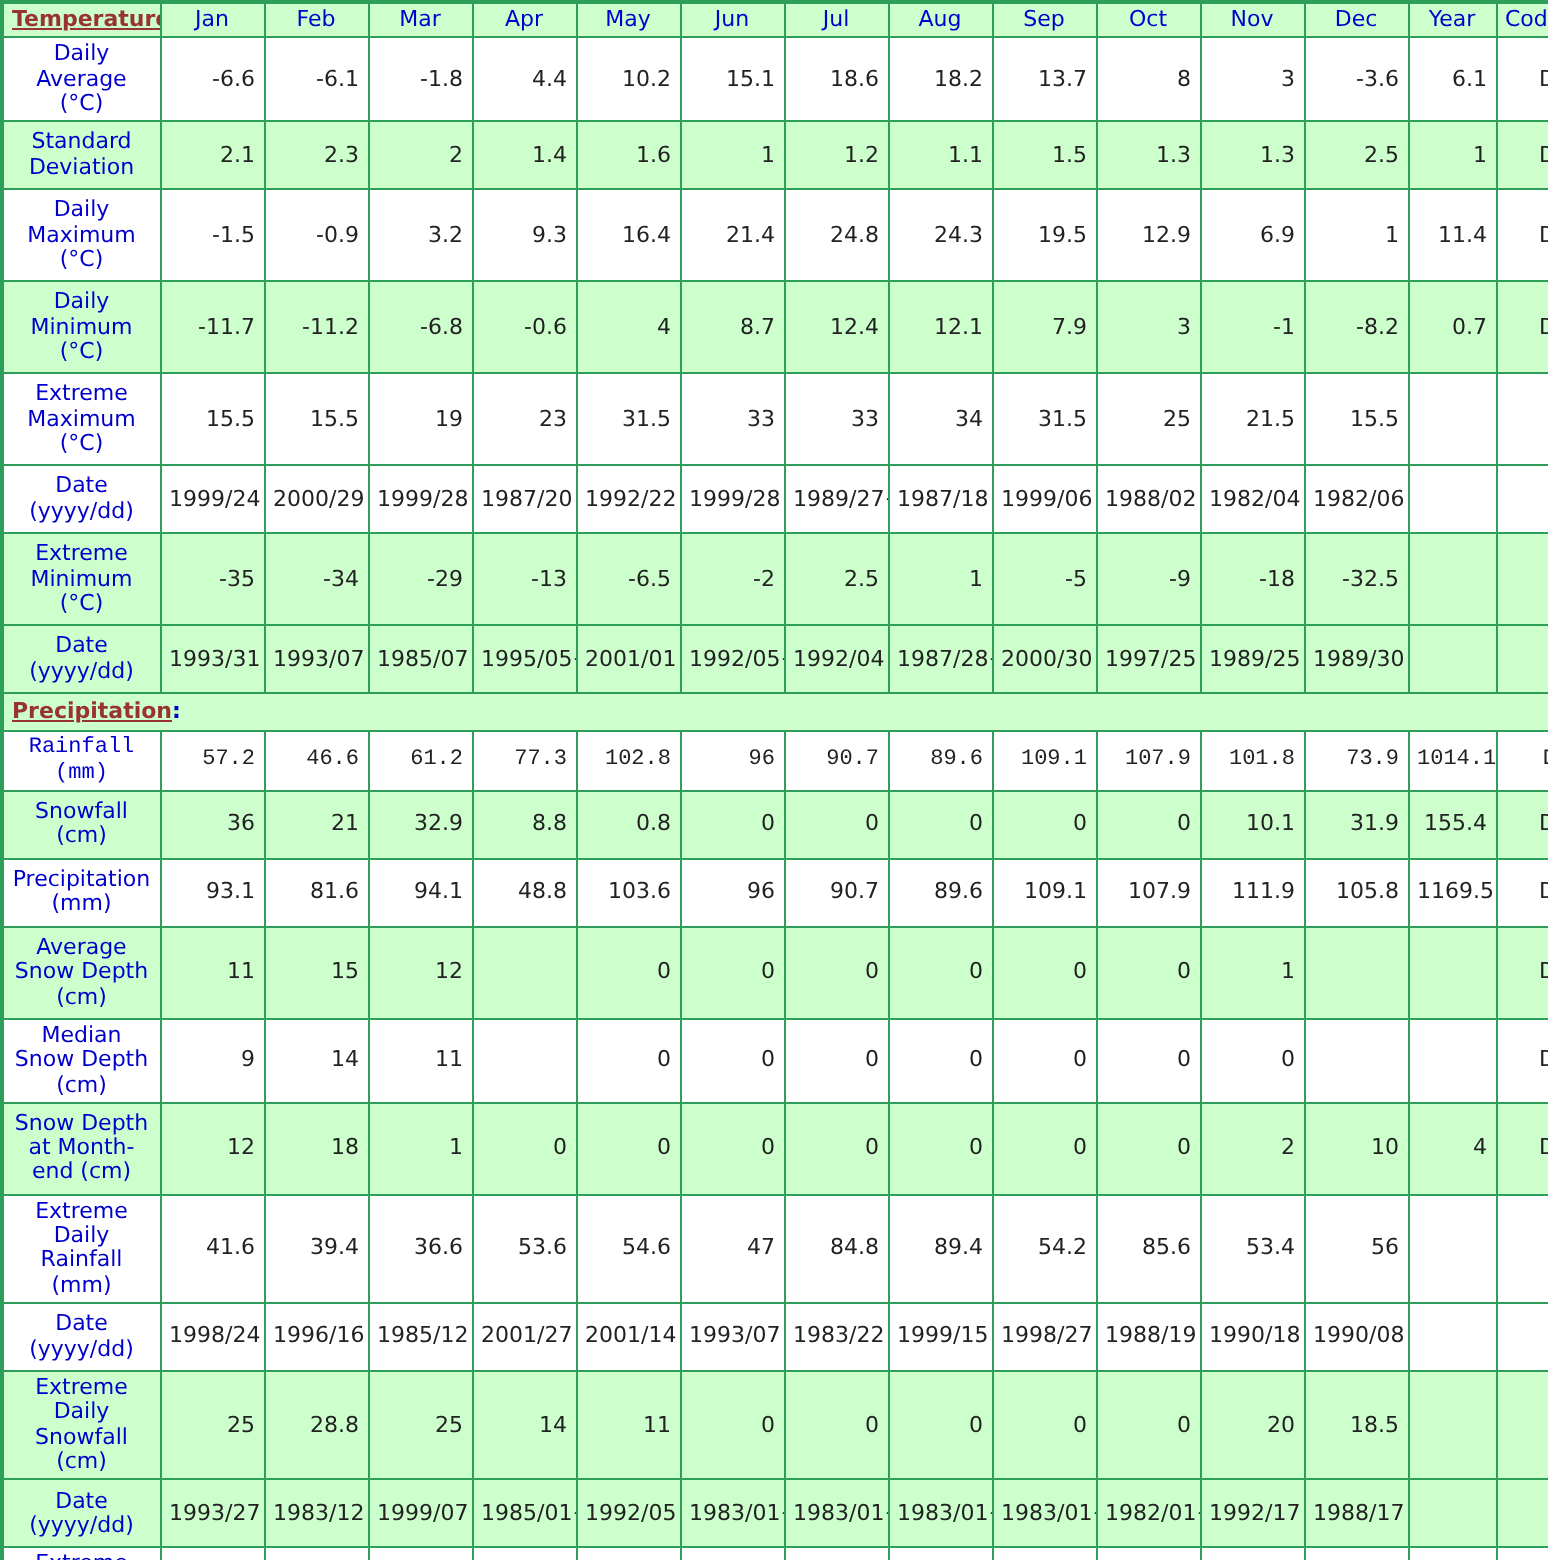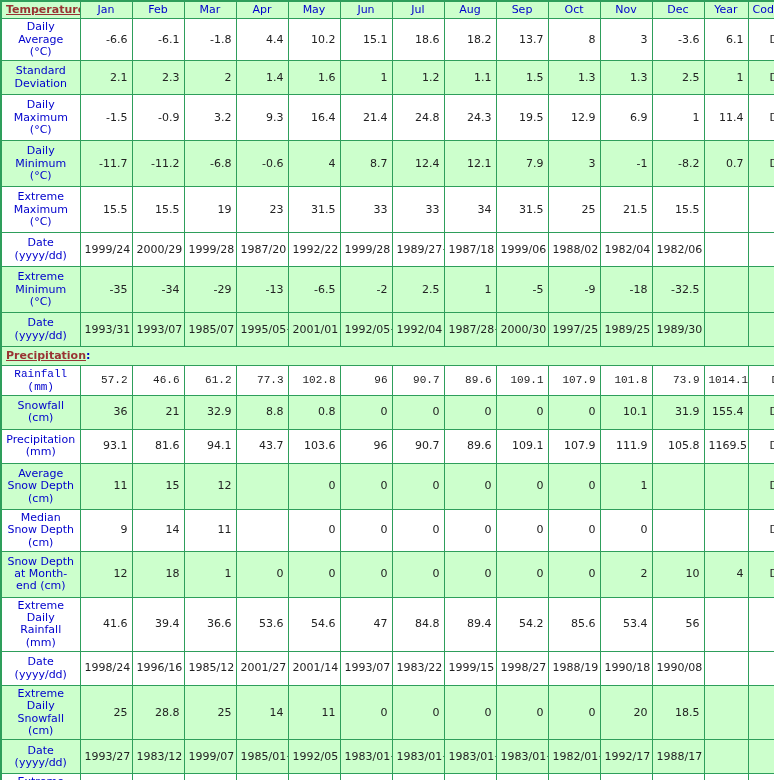--- a/index.html
+++ b/index.html
@@ -298,21 +298,21 @@
         <td class="val">10.1</td>
         <td class="val">31.9</td>
         <td class="val">155.4</td>
         <td class="val">D</td>
       </tr>
       <tr class="plain row-h2">
         <td class="rowlabel">Precipitation (mm)</td>
         <td class="val">93.1</td>
         <td class="val">81.6</td>
         <td class="val">94.1</td>
-        <td class="val">43.7</td>
+        <td class="val">48.8</td>
         <td class="val">103.6</td>
         <td class="val">96</td>
         <td class="val">90.7</td>
         <td class="val">89.6</td>
         <td class="val">109.1</td>
         <td class="val">107.9</td>
         <td class="val">111.9</td>
         <td class="val">105.8</td>
         <td class="val">1169.5</td>
         <td class="val">D</td>

